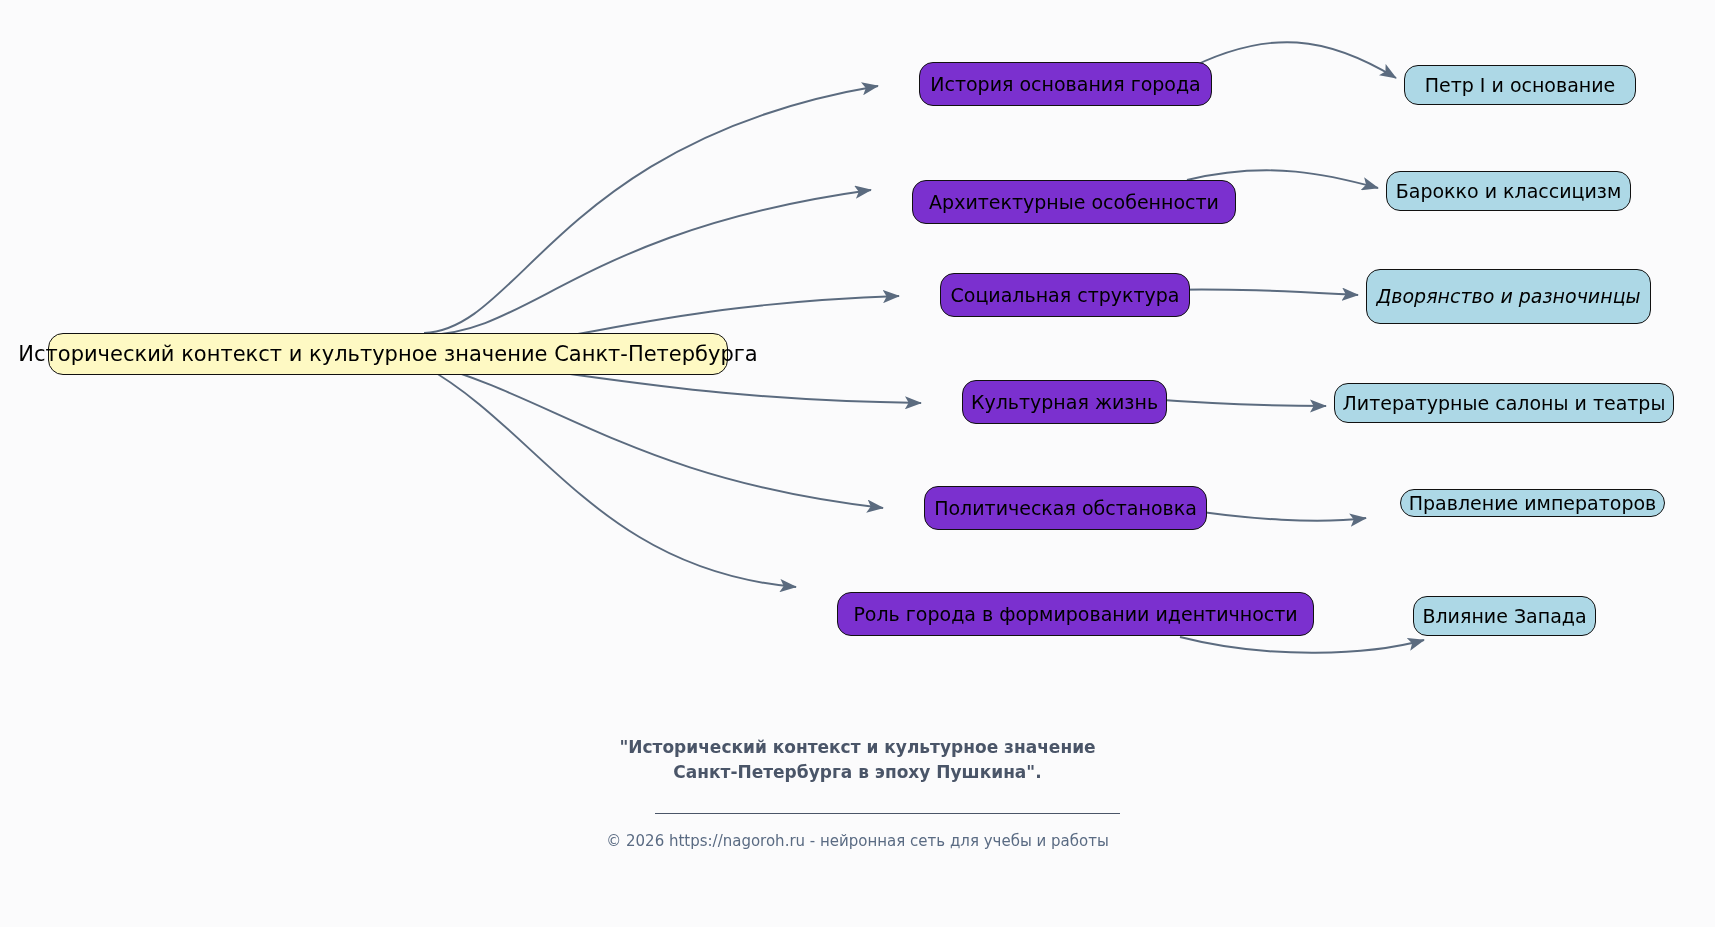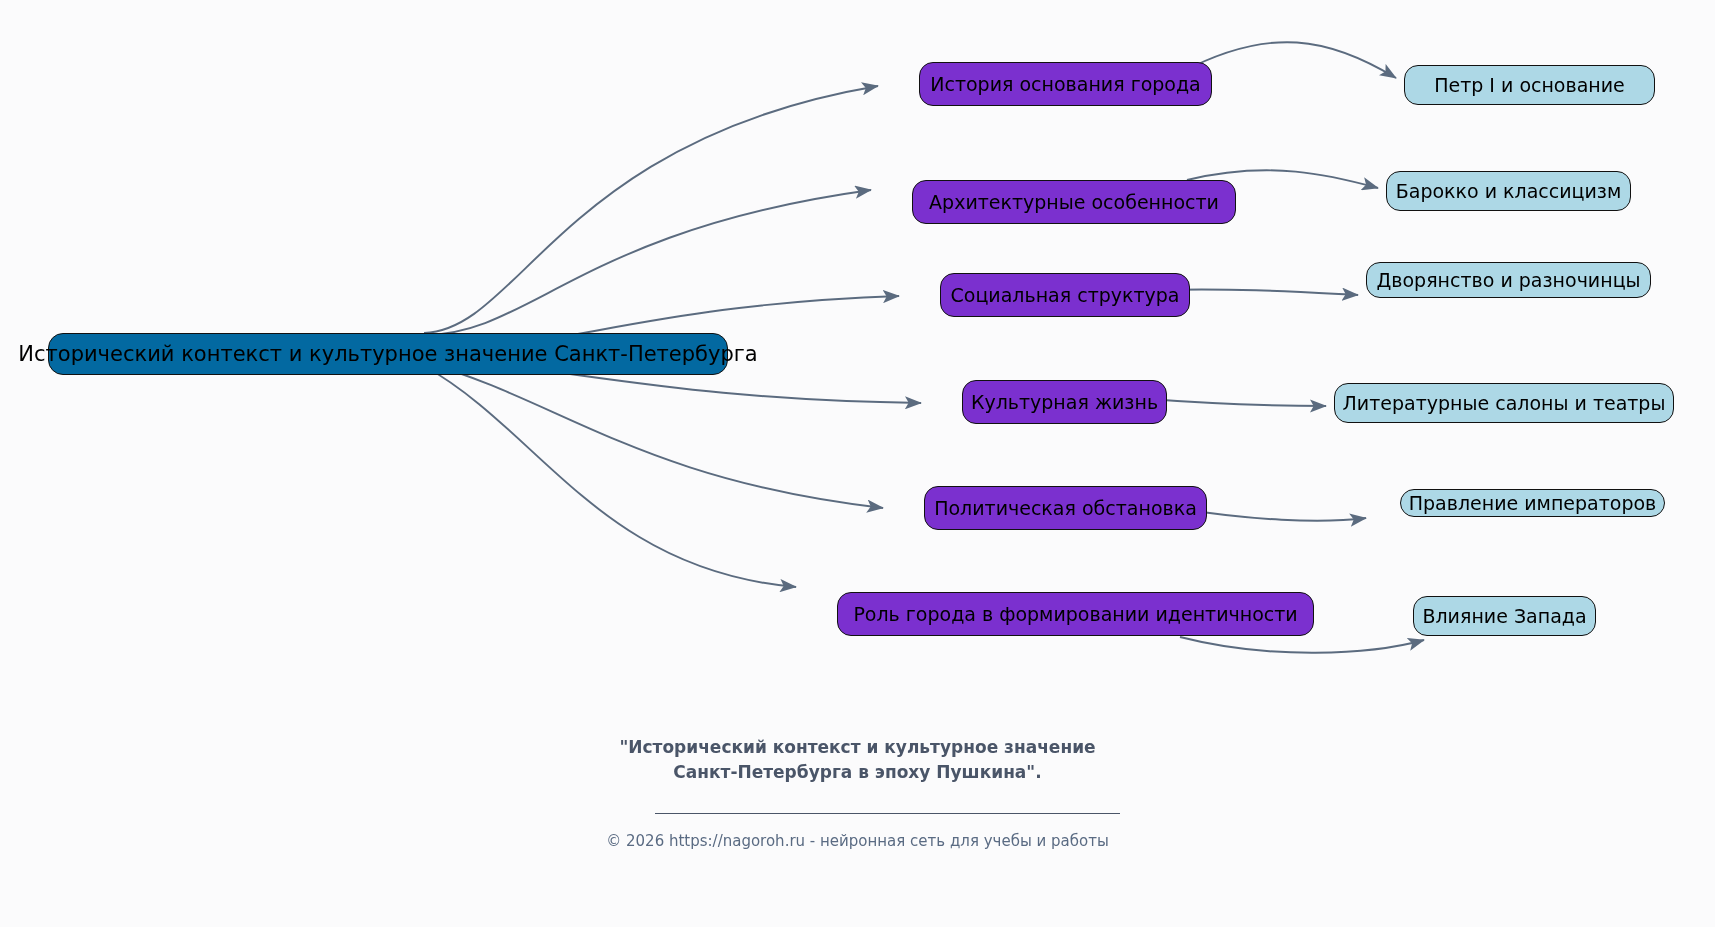--- a/index.html
+++ b/index.html
@@ -35,21 +35,21 @@
     justify-content: center;
     border: 1.6px solid #111111;
     border-radius: 14px;
     color: #000000;
     white-space: nowrap;
     line-height: 1;
     padding: 0 16px;
     font-family: "DejaVu Sans", "Liberation Sans", sans-serif;
   }
   .node-root {
-    background: #0369a1;
+    background: #fef9c3;
     font-size: 21px;
     border-radius: 15px;
   }
   .node-branch {
     background: #7B30CF;
     font-size: 19px;
     margin-left: 32px;
   }
   .node-leaf {
     background: #ADD8E6;
@@ -115,35 +115,35 @@
     </g>
   </svg>
 
   <div class="node node-root" style="left:48px; top:333px; width:680px; height:42px;">
     <span>Исторический контекст и культурное значение Санкт-Петербурга</span>
   </div>
 
   <div class="node node-branch" style="left:887px; top:62px; width:293px; height:44px;">
     <span>История основания города</span>
   </div>
-  <div class="node node-leaf" style="left:1404px; top:65px; width:251px; height:40px;text-align:center;">
+  <div class="node node-leaf" style="left:1404px; top:65px; width:232px; height:40px;text-align:center;">
     <span>Петр I и основание</span>
   </div>
 
   <div class="node node-branch" style="left:880px; top:180px; width:324px; height:44px;">
     <span>Архитектурные особенности</span>
   </div>
   <div class="node node-leaf" style="left:1386px; top:171px; width:245px; height:40px;">
     <span>Барокко и классицизм</span>
   </div>
 
   <div class="node node-branch" style="left:908px; top:273px; width:250px; height:44px;">
     <span>Социальная структура</span>
   </div>
-  <div class="node node-leaf" style="left:1366px; top:262px; width:285px; height:36px;">
+  <div class="node node-leaf" style="left:1366px; top:269px; width:285px; height:55px;font-style:italic;">
     <span>Дворянство и разночинцы</span>
   </div>
 
   <div class="node node-branch" style="left:930px; top:380px; width:205px; height:44px;">
     <span>Культурная жизнь</span>
   </div>
   <div class="node node-leaf" style="left:1334px; top:383px; width:340px; height:40px;">
     <span>Литературные салоны и театры</span>
   </div>
 

